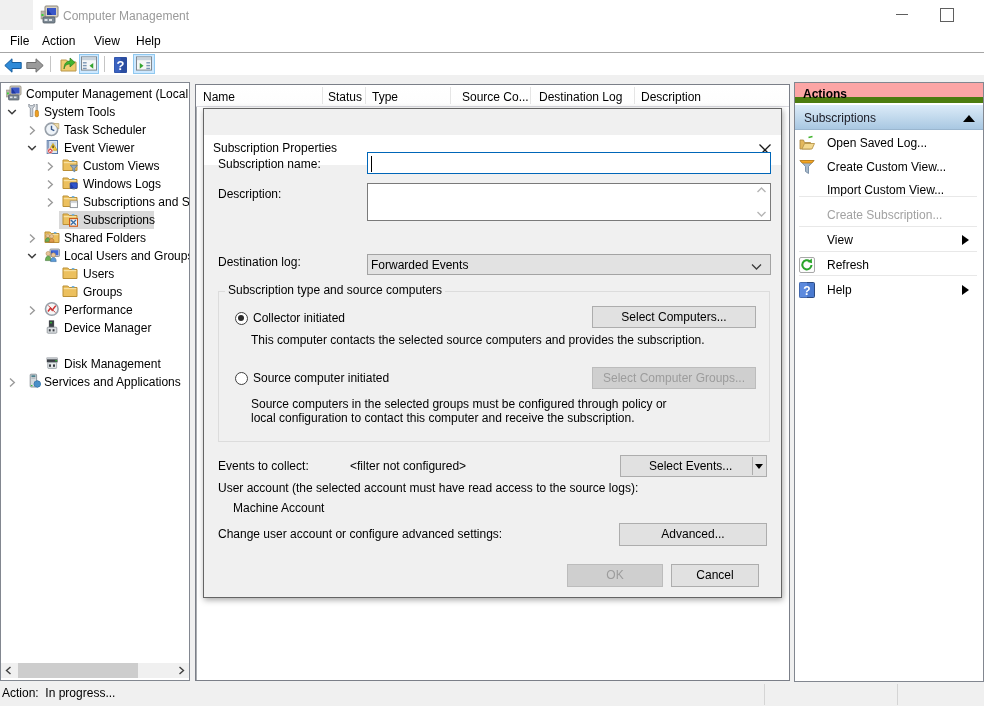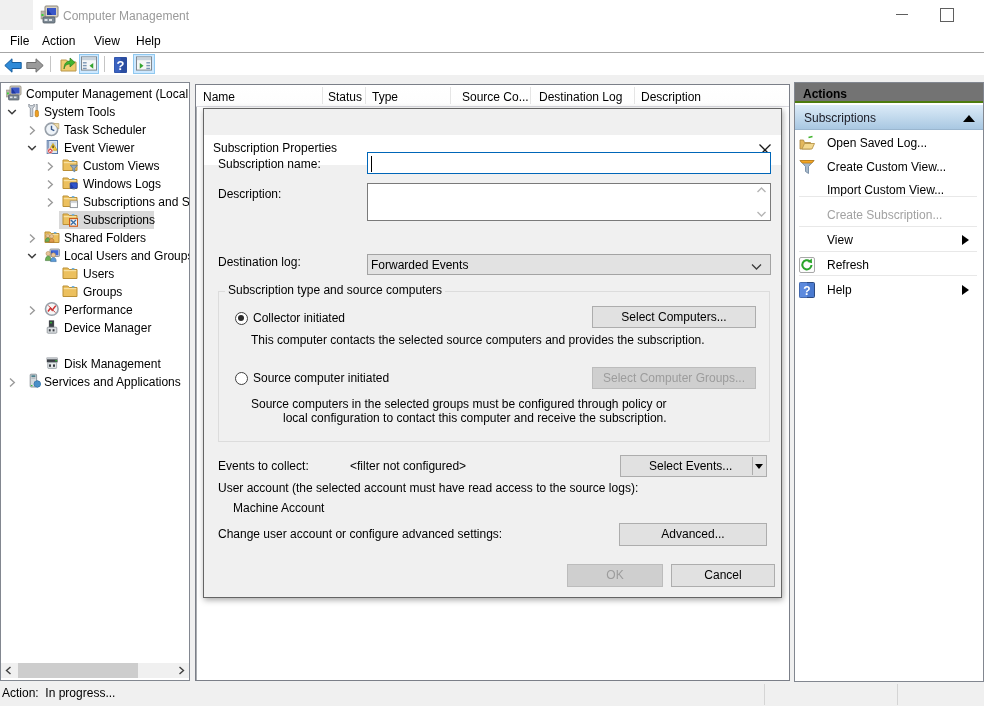--- a/index.html
+++ b/index.html
@@ -28,36 +28,36 @@
 
 .trow { position:absolute; left:0; width:250px; height:18px; }
 .texp { position:absolute; top:4px; width:10px; height:10px; }
 .ticon { position:absolute; top:0px; width:16px; height:16px; }
 .tlabel { position:absolute; top:2px; white-space:nowrap; }
 .tsel { position:absolute; background:#d9d9d9; }
 
 #lscroll { position:absolute; left:0px; bottom:2px; width:188px; height:15px; background:#f0f0f0; }
 #lthumb { position:absolute; left:17px; top:0; width:120px; height:15px; background:#cdcdcd; }
 
-#acthead { position:absolute; left:0; top:0; width:100%; height:20px; background:#737373; border-bottom:2px solid #4d7c0f; }
+#acthead { position:absolute; left:0; top:0; width:100%; height:20px; background:#fca5a5; border-bottom:6px solid #4d7c0f; }
 #actbar { position:absolute; left:0; top:22px; width:100%; height:25px; background:linear-gradient(#dcebf8,#a9c8e2); border-bottom:1px solid #9ab6cf; }
 .arow { position:absolute; left:0; width:100%; height:24px; }
 .aicon { position:absolute; left:4px; top:4px; width:16px; height:16px; }
 .alabel { position:absolute; left:32px; top:5px; white-space:nowrap; }
 .asep { position:absolute; left:4px; width:178px; height:1px; background:#e8e8e8; }
 .aarr { position:absolute; right:14px; top:7px; width:0; height:0; border-left:7px solid #000; border-top:5px solid transparent; border-bottom:5px solid transparent; }
 
 #statusbar { position:absolute; left:0; top:683px; width:984px; height:23px; background:#f0f0f0; }
 .ssep { position:absolute; top:1px; width:1px; height:21px; background:#d5d5d5; }
 
 #dialog { position:absolute; left:203px; top:108px; width:579px; height:490px; background:#f0f0f0; border:1px solid #646464; box-shadow:1px 2px 6px rgba(0,0,0,0.35); }
 #dlgtitle { position:absolute; left:0; top:0; width:100%; height:30px; background:#fff;margin-top:26px; }
 #dlgtitle span { position:absolute; left:9px; top:6px; }
 #dlgclose { position:absolute; right:10px; top:9px; width:12px; height:12px; }
-.lbl { position:absolute; white-space:nowrap;text-align:right; }
+.lbl { position:absolute; white-space:nowrap; }
 .txt { position:absolute; background:#fff; }
 .btn { position:absolute; background:#e1e1e1; border:1px solid #adadad; text-align:center; }
 .btn-dis { position:absolute; background:#cfcfcf; border:1px solid #bcbcbc; color:#9c9c9c; text-align:center; }
 .radio { position:absolute; width:13px; height:13px; border:1.5px solid #404040; border-radius:50%; background:#fff; }
 .radio.sel::after { content:""; position:absolute; left:2px; top:2px; width:6px; height:6px; background:#2b2b2b; border-radius:50%; }
 #grpbox { position:absolute; left:14px; top:182px; width:552px; height:151px; border:1px solid #dcdcdc; }
 </style>
 </head>
 <body>
 <div id="app">
@@ -461,15 +461,15 @@
       <div style="position:absolute;right:13px;top:1px;width:1px;height:18px;background:#adadad"></div>
       <svg class="abs" style="right:3px;top:8px" width="8" height="5" viewBox="0 0 8 5">
           <path d="M0 0 L8 0 L4 5 Z" fill="#000"></path>
         </svg>
     </div>
     <div class="lbl" style="left:14px;top:372px">User account (the selected account must have read access to the source logs):</div>
     <div class="lbl" style="left:29px;top:392px">Machine Account</div>
     <div class="lbl" style="left:14px;top:418px">Change user account or configure advanced settings:</div>
     <div class="btn" style="left:415px;top:414px;width:148px;height:23px;line-height:21px">Advanced...</div>
     <div class="btn-dis" style="left:363px;top:455px;width:96px;height:23px;line-height:21px">OK</div>
-    <div class="btn" style="left:467px;top:455px;width:104px;height:23px;line-height:21px">Cancel</div>
+    <div class="btn" style="left:467px;top:455px;width:88px;height:23px;line-height:21px">Cancel</div>
   </div>
 </div>
 
 </body></html>

